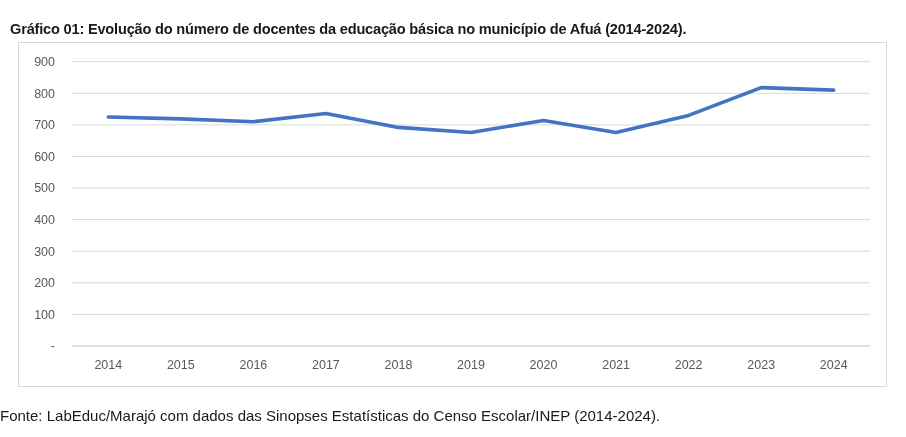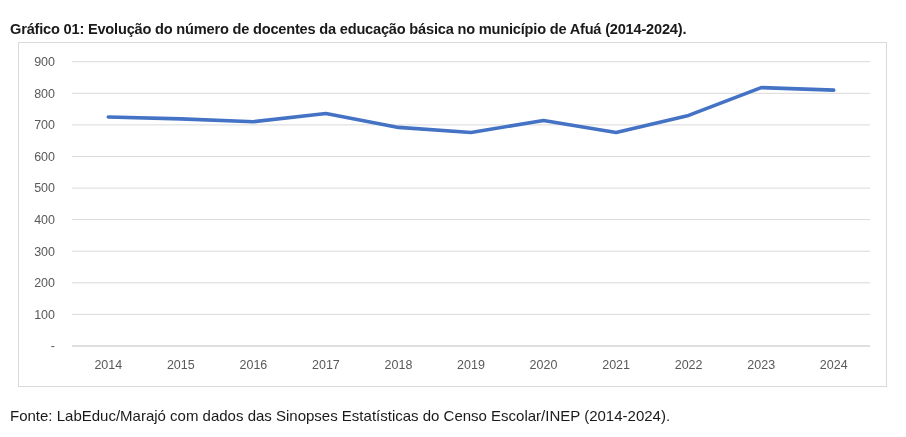--- a/index.html
+++ b/index.html
@@ -39,21 +39,21 @@
     display: block;
     width: 867px;
     height: 343px;
   }
   .tick-label {
     font-family: "Liberation Sans", sans-serif;
     font-size: 12.5px;
   }
   .source-note {
     position: absolute;
-    left: 10px;
+    left: 0;
     top: 407px;
     width: 880px;
     font-size: 15px;
     color: #1a1a1a;
   }
 </style>
 </head>
 <body>
 
 <div class="page">

